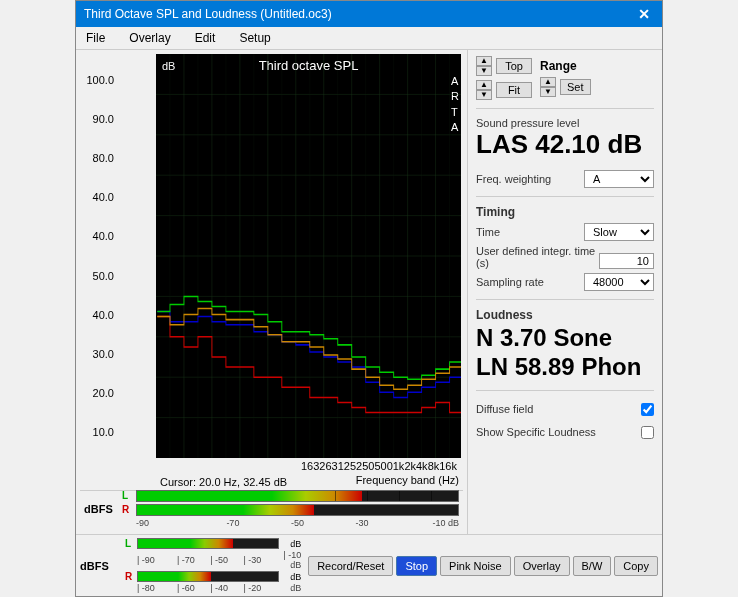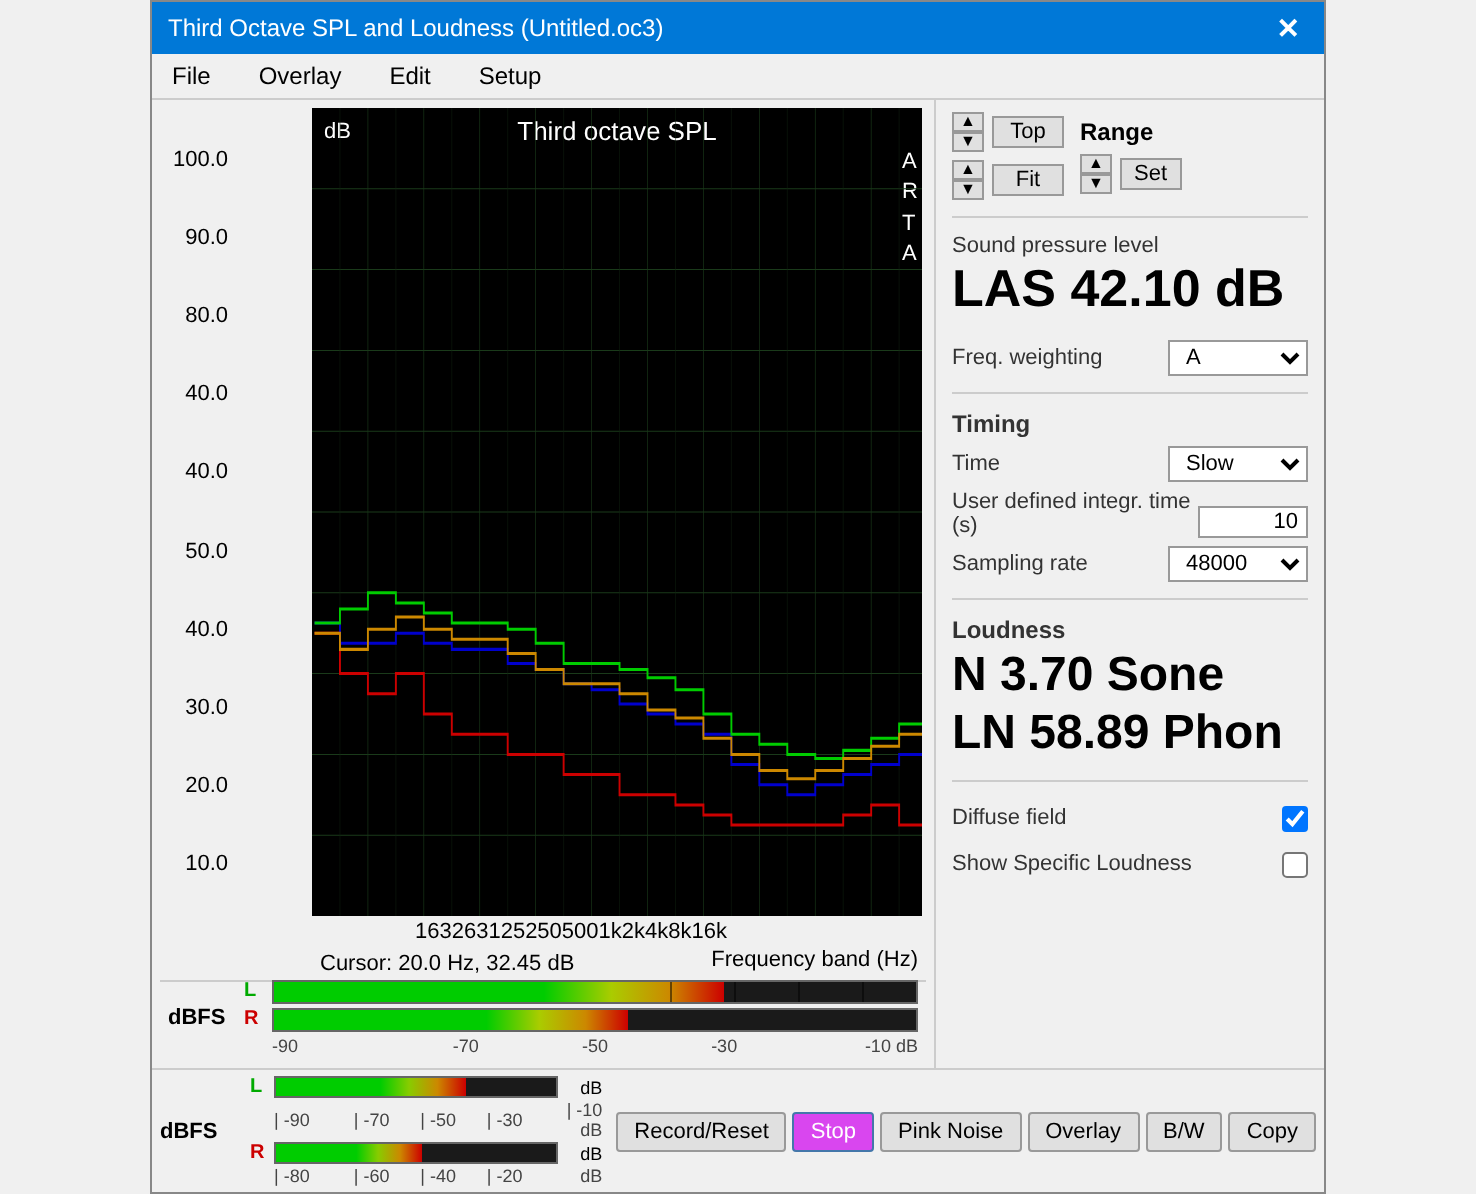--- a/index.html
+++ b/index.html
@@ -105,21 +105,21 @@
     .arta-label {
       color: white;
       font-size: 11px;
       position: absolute;
       right: 2px;
       top: 20px;
       line-height: 1.4;
     }
     .x-axis {
       display: flex;
-      justify-content: center;
+      justify-content: flex-end;
       margin-left: 30px;
       margin-right: 2px;
       padding: 2px 4px;
       font-size: 11px;
     }
     .cursor-info {
       font-size: 11px;
       padding: 2px 4px;
       margin-left: 38px;
     }
@@ -155,21 +155,21 @@
       gap: 1px;
     }
     .btn {
       padding: 3px 8px;
       font-size: 11px;
       background: #e0e0e0;
       border: 1px solid #999;
       cursor: pointer;
       border-radius: 2px;
     }
-    .btn.stop { background: #d946ef; color: white; border-color: #4477aa; }
+    .btn.stop { background: #1d4ed8; color: white; border-color: #4477aa; }
     
     .right-panel {
       width: 195px;
       background: #f0f0f0;
       border-left: 1px solid #ccc;
       padding: 6px 8px;
       display: flex;
       flex-direction: column;
       gap: 6px;
       overflow-y: auto;

